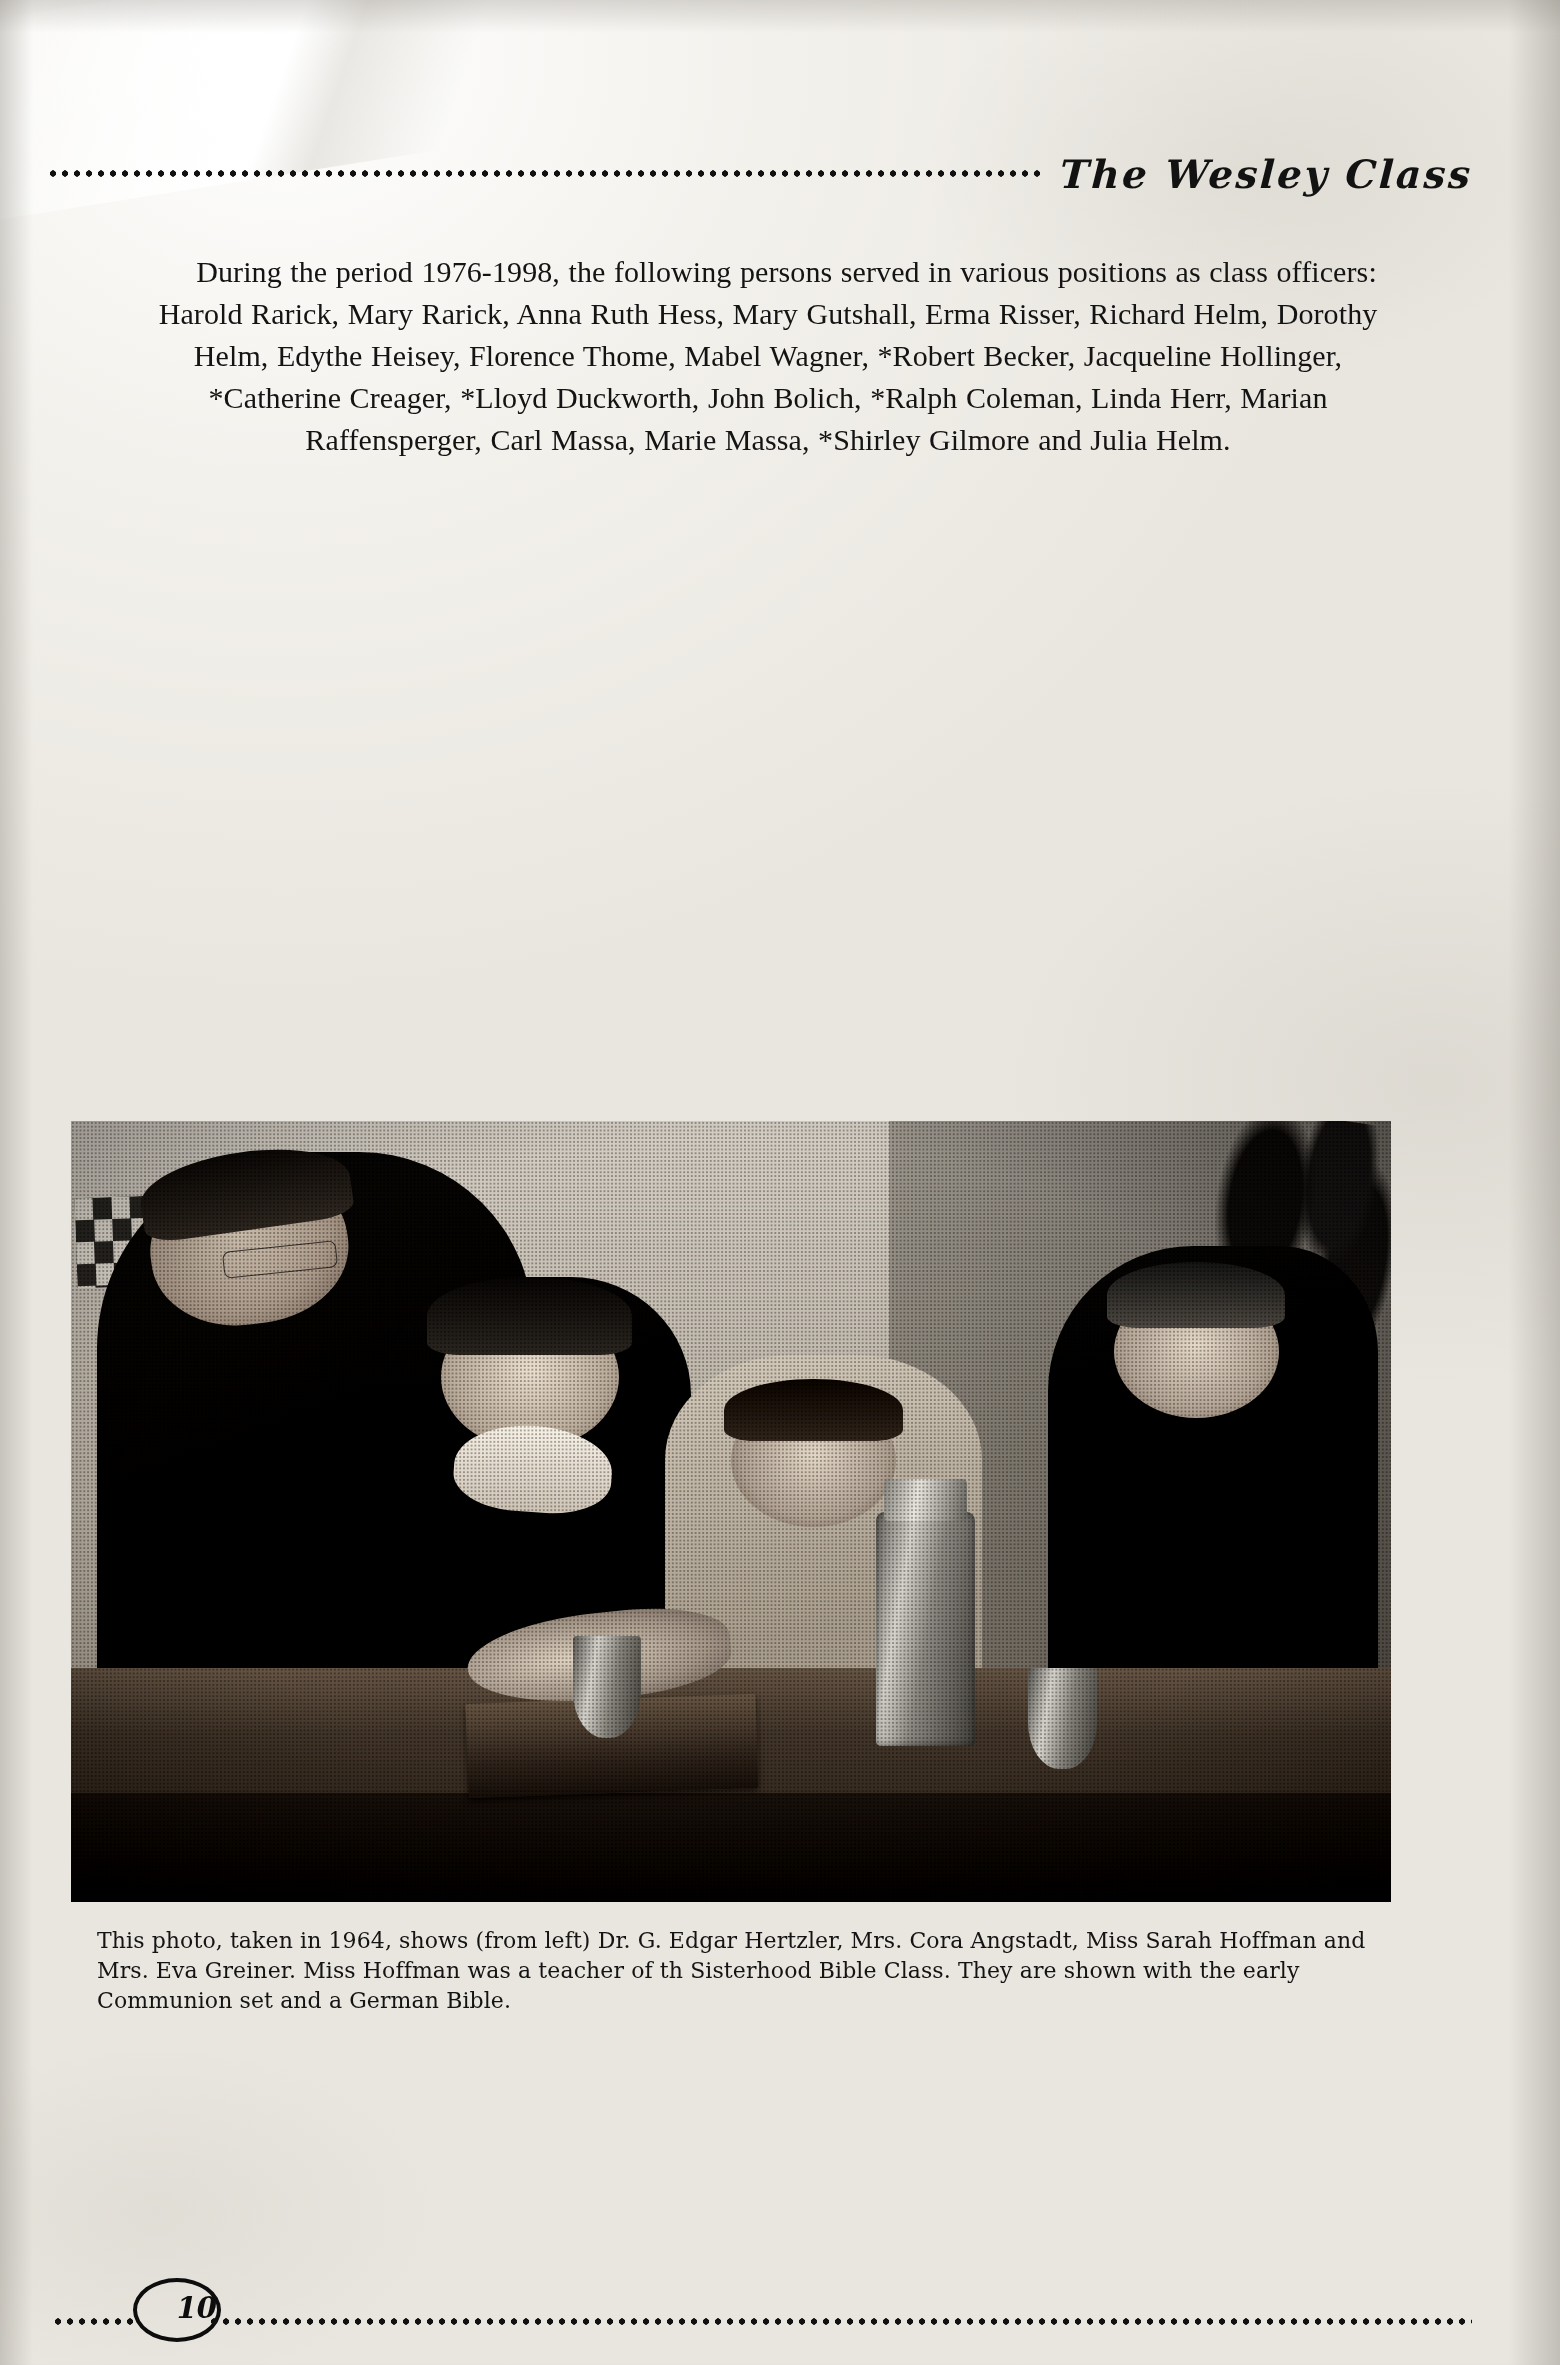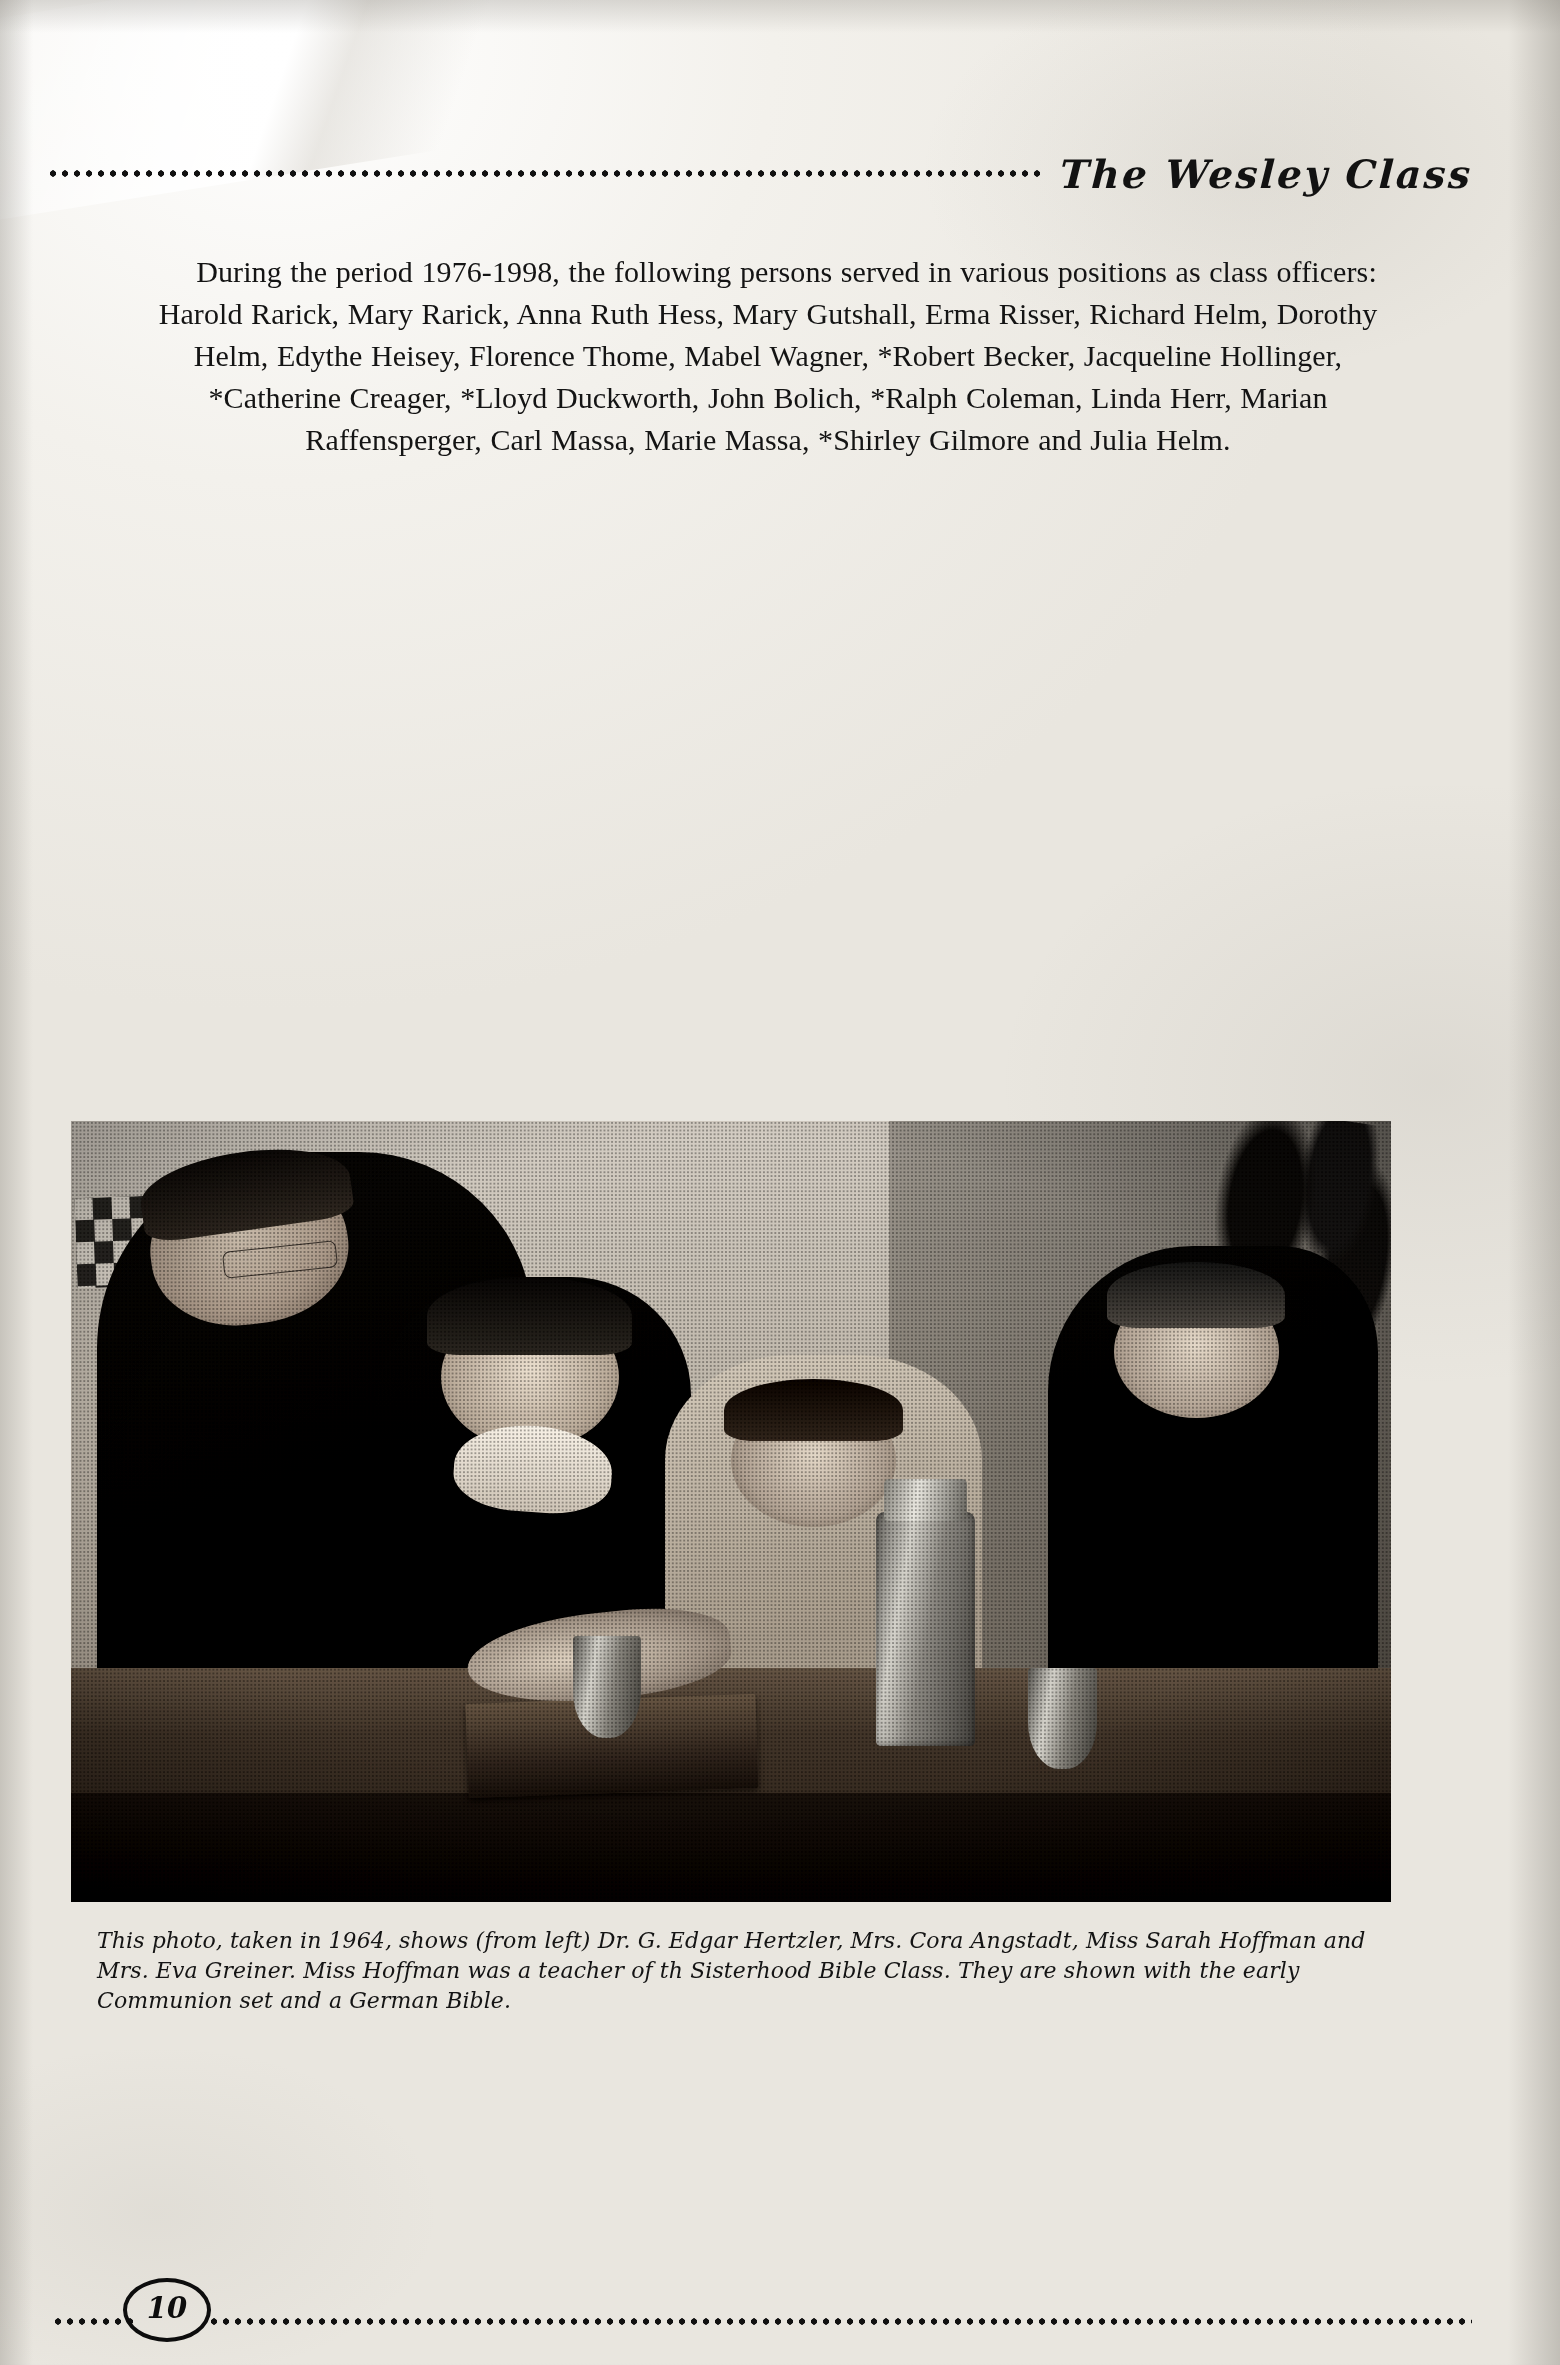--- a/index.html
+++ b/index.html
@@ -367,21 +367,20 @@
   
   .caption {
     position: absolute;
     left: 97px;
     right: 161px;
     top: 1926px;
   }
   .caption p {
     margin: 0;
     font-family: "DejaVu Serif", serif;
-    font-style: italic;
     font-size: 22px;
     line-height: 30px;
     color: #141414;
     letter-spacing: 0.1px;
   }
 
   
   .footer {
     position: absolute;
     left: 52px;
@@ -400,29 +399,29 @@
   .footer-dots-right {
     position: absolute;
     left: 156px; right: 0; bottom: 10.4px;
     height: 6.6px;
     background-image: radial-gradient(circle, #111 42%, rgba(0,0,0,0) 46%);
     background-size: 12px 6.6px;
     background-repeat: repeat-x;
   }
   .page-number {
     position: absolute;
-    left: 71px;
+    left: 81px;
     bottom: -6.6px;
     width: 80px;
     height: 56px;
     border: 4.3px solid #0d0d0d;
     border-radius: 50%;
     display: flex;
     align-items: center;
-    justify-content: center;
+    justify-content: flex-end;
     background: transparent;
   }
   .page-number span {
     font-family: "DejaVu Serif", serif;
     font-style: italic;
     font-weight: 700;
     font-size: 29px;
     color: #0d0d0d;
     line-height: 1;
     transform: translateY(-0.9px);

